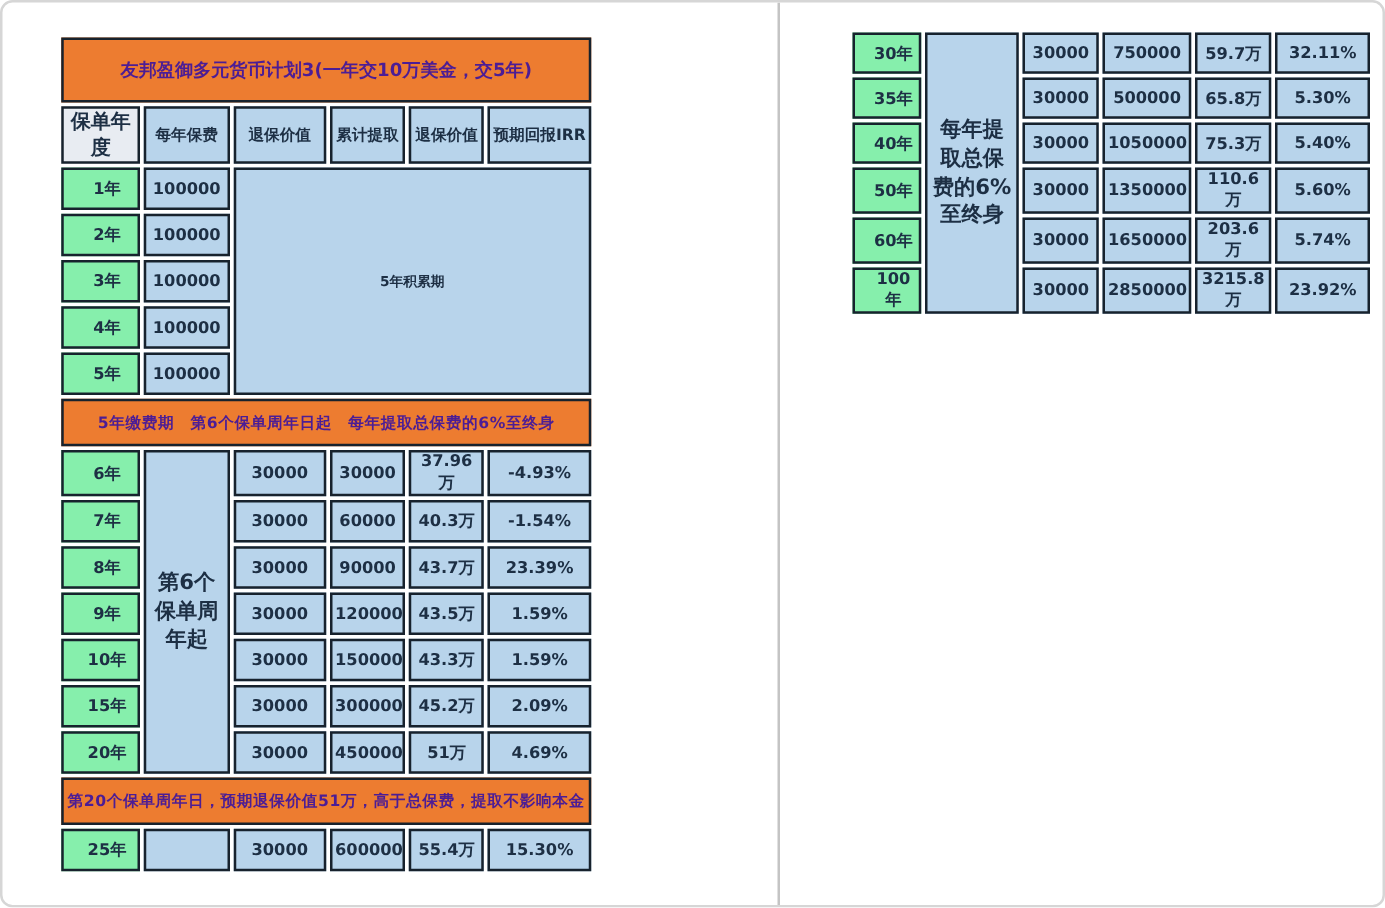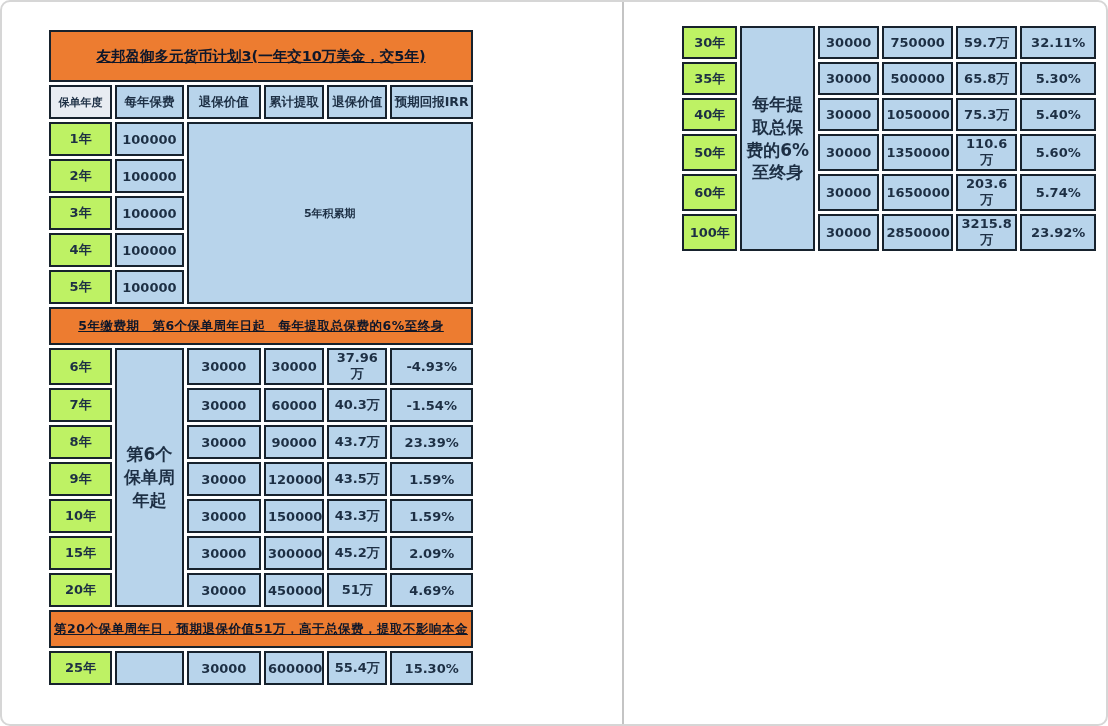--- a/index.html
+++ b/index.html
@@ -13,24 +13,24 @@
   table.left-tbl{left:44px;top:25px;width:430px;}
   table.right-tbl{left:677px;top:21px;width:420px;}
   .tbl td{
     border:2px solid #17222d;
     text-align:center;vertical-align:middle;
     font-weight:bold;font-size:13px;color:#1d2f44;
     background:#b8d4eb;height:30px;padding:0 2px;box-sizing:content-box;
     overflow:hidden;
   }
   .right-tbl td{height:29px;}
-  .tbl td.year{background:#bef264;}
-  .tbl td.hfirst{background:#e8ecf2;font-size:11px;}
+  .tbl td.year{background:#86efac;padding-left:12px;}
+  .tbl td.hfirst{background:#e8ecf2;font-size:16px;}
   .tbl td.hcell{font-size:12.5px;}
-  .tbl td.orange{background:#ed7c30;color:#0f172a;text-decoration:underline;}
+  .tbl td.orange{background:#ed7c30;color:#4c1d95;}
   .tbl td.title{height:48px;font-size:14.5px;}
   .tbl td.banner{height:34px;font-size:12.5px;letter-spacing:0.5px;}
   .tbl td.bignote{font-size:11px;}
   .tbl td.note{font-size:17px;line-height:1.35;}
 </style>
 </head>
 <body>
 
 <div class="page">
   <div class="divider"></div>

